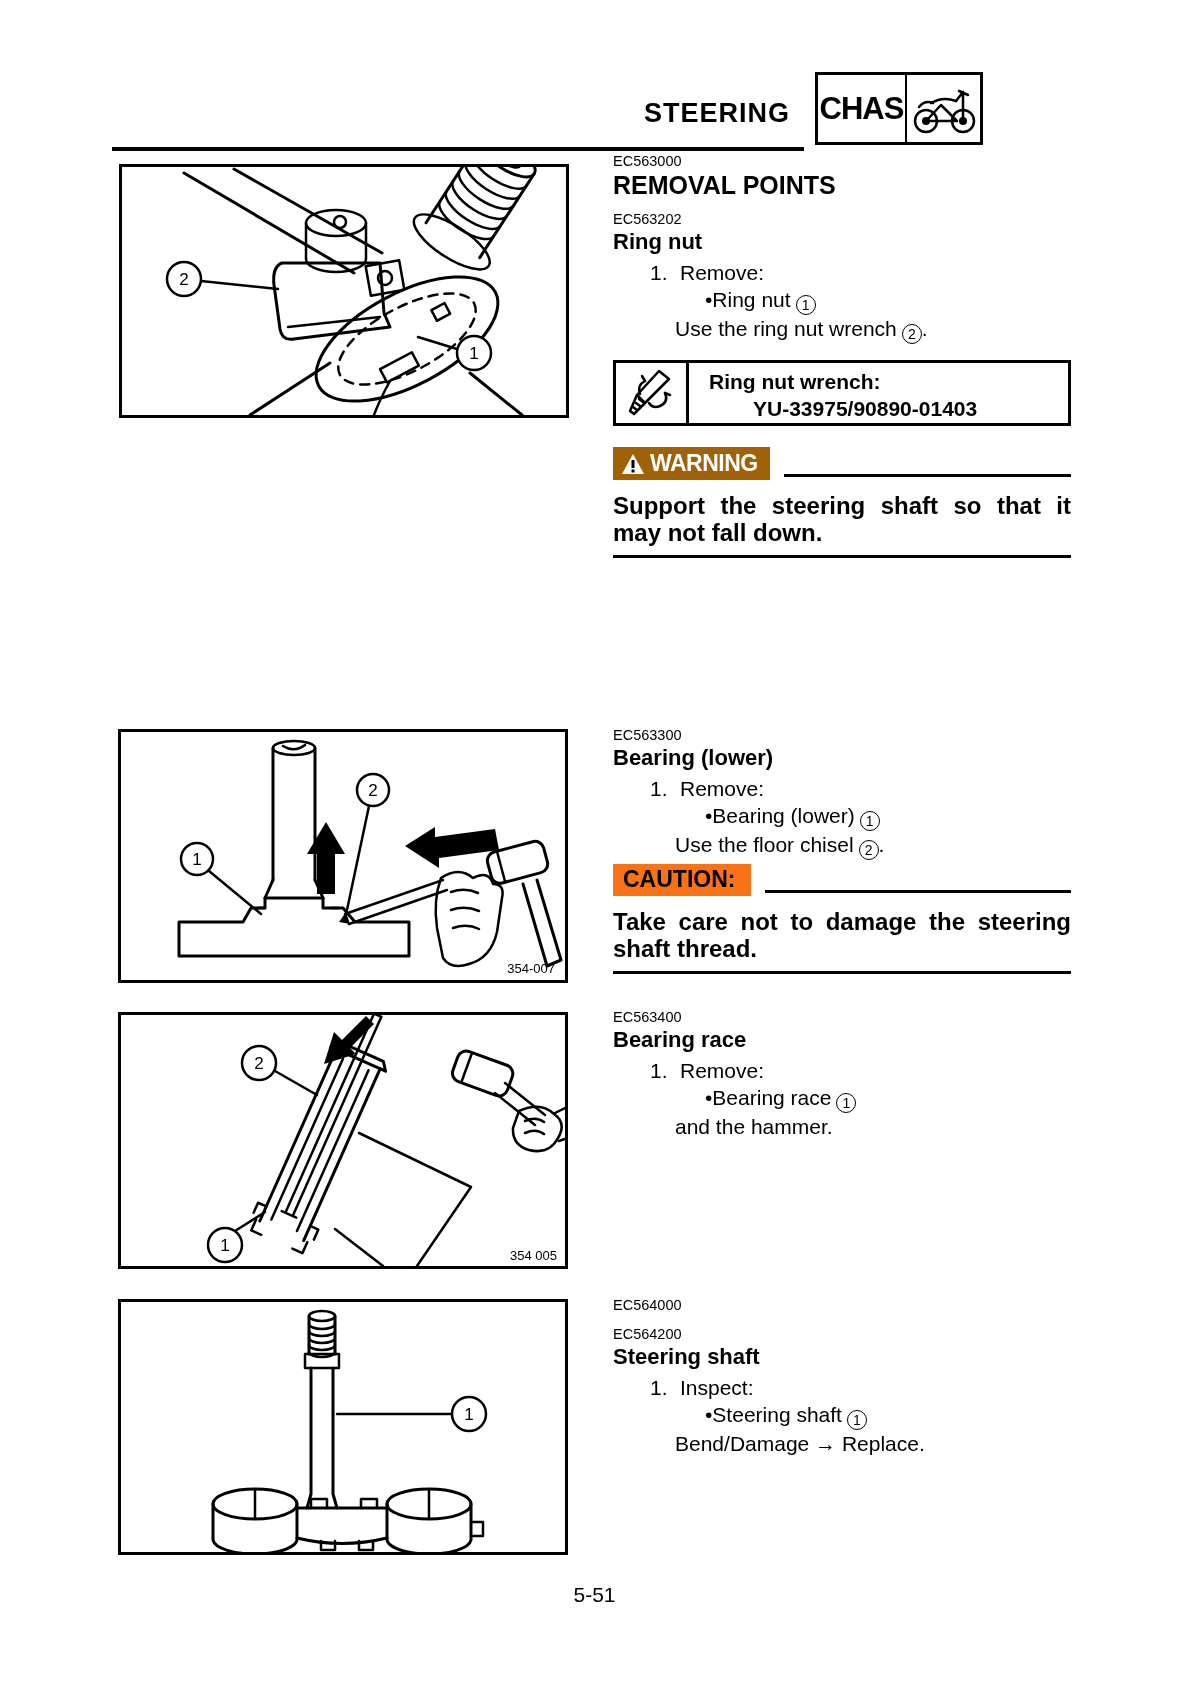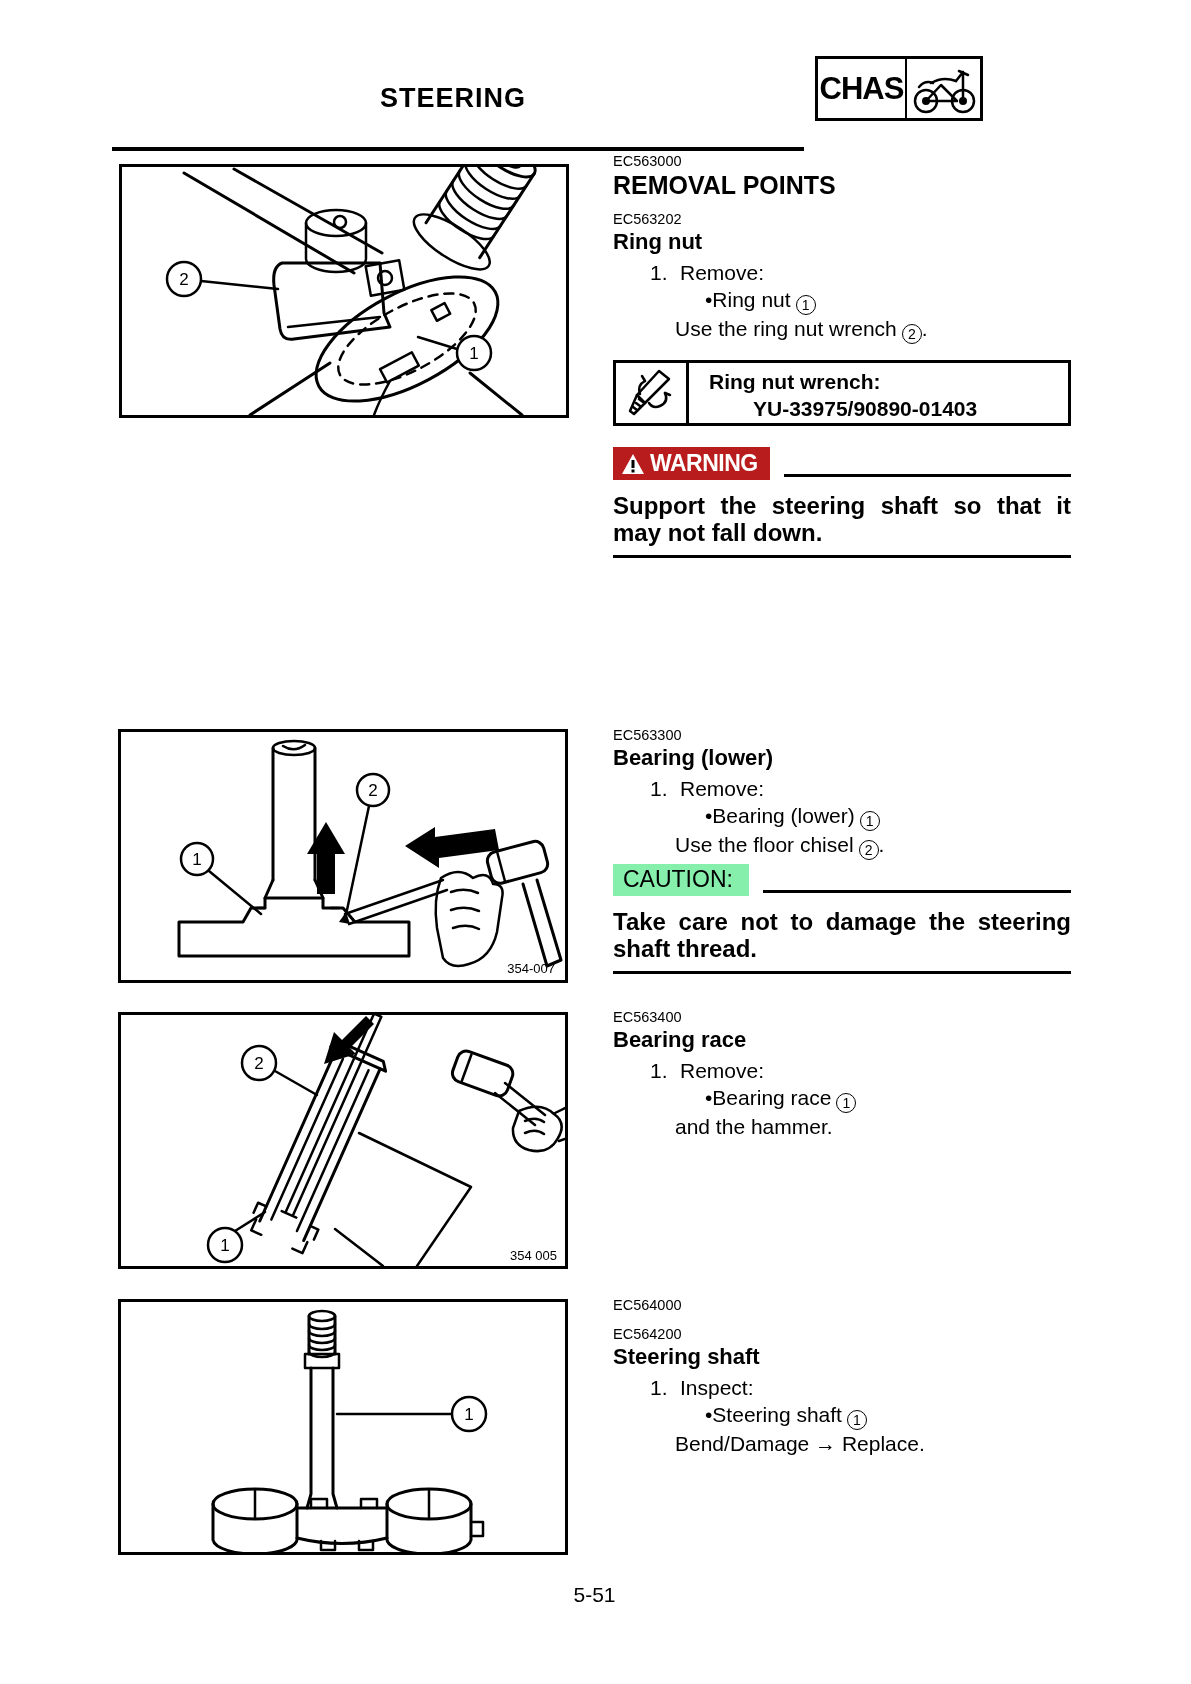--- a/index.html
+++ b/index.html
@@ -1,21 +1,21 @@
 <!DOCTYPE html>
 <html><head>
 <meta charset="utf-8">
 <style>
   html,body{margin:0;padding:0;background:#888;}
   #page{position:relative;width:1191px;height:1684px;background:#ffffff;
         font-family:"Liberation Sans","DejaVu Sans",sans-serif;color:#000;overflow:hidden;}
   
-  #steering-title{position:absolute;left:380px;top:83px;width:410px;text-align:left;
+  #steering-title{position:absolute;left:380px;top:98px;width:410px;text-align:right;
         font-size:27px;font-weight:bold;letter-spacing:1px;}
-  #chas-box{position:absolute;left:815px;top:56px;width:168px;height:65px;
+  #chas-box{position:absolute;left:815px;top:72px;width:168px;height:73px;
         border:3px solid #000;display:flex;box-sizing:border-box;}
   #chas-box .cell1{width:87px;display:flex;align-items:center;justify-content:center;
         border-right:2px solid #000;font-size:31px;font-weight:bold;letter-spacing:-1px;}
   #chas-box .cell2{flex:1;display:flex;align-items:center;justify-content:center;}
   #header-rule{position:absolute;left:112px;top:147px;width:692px;height:4px;background:#000;}
   
   .figbox{position:absolute;border:3px solid #000;box-sizing:border-box;background:#fff;}
   #fig1{left:119px;top:164px;width:450px;height:254px;}
   #fig2{left:118px;top:729px;width:450px;height:254px;}
   #fig3{left:118px;top:1012px;width:450px;height:257px;}
@@ -41,23 +41,23 @@
   .circ{display:inline-block;width:20px;height:20px;border:1.6px solid #000;border-radius:50%;
         font-size:14px;line-height:19px;text-align:center;vertical-align:-3px;margin-left:5px;
         box-sizing:border-box;}
   
   .toolbox{display:flex;border:3px solid #000;height:66px;margin-top:16px;box-sizing:border-box;align-items:stretch;}
   .tool-icon-cell{width:70px;border-right:3px solid #000;display:flex;align-items:center;justify-content:center;}
   .tool-text{padding:5px 0 0 20px;font-weight:bold;font-size:21px;line-height:27px;}
   .tool-text .l2{padding-left:44px;}
   
   .rule-row{display:flex;align-items:flex-end;margin-top:21px;}
-  .warn-label{background:#b91c1c;color:#fff;font-weight:bold;font-size:23px;
+  .warn-label{background:#a16207;color:#fff;font-weight:bold;font-size:23px;
         padding:3px 12px 3px 8px;display:flex;align-items:center;gap:5px;letter-spacing:-0.5px;}
-  .caut-label{background:#86efac;color:#000;font-weight:normal;font-size:23px;padding:2px 16px 3px 10px;}
+  .caut-label{background:#f97316;color:#000;font-weight:bold;font-size:23px;padding:2px 16px 3px 10px;}
   .rule-fill{flex:1;border-bottom:3px solid #000;margin-left:14px;margin-bottom:3px;}
   .admon{font-size:24px;font-weight:bold;line-height:27px;text-align:justify;margin-top:12px;}
   .hr{border-top:3px solid #000;margin-top:9px;}
   
   #page-num{position:absolute;left:0;top:1583px;width:1189px;text-align:center;font-size:21px;}
 </style>
 </head>
 <body>
 
 <div id="page">

